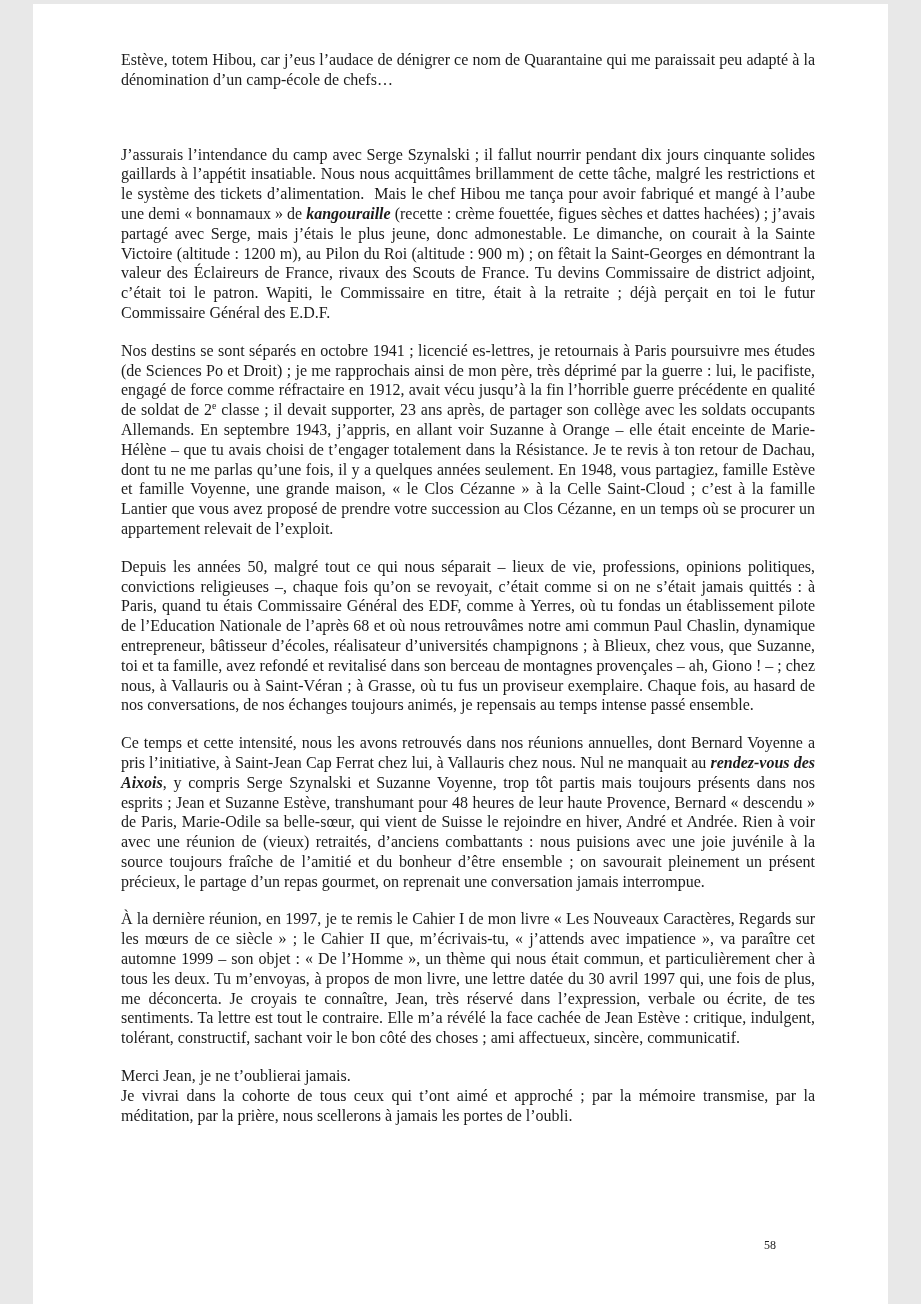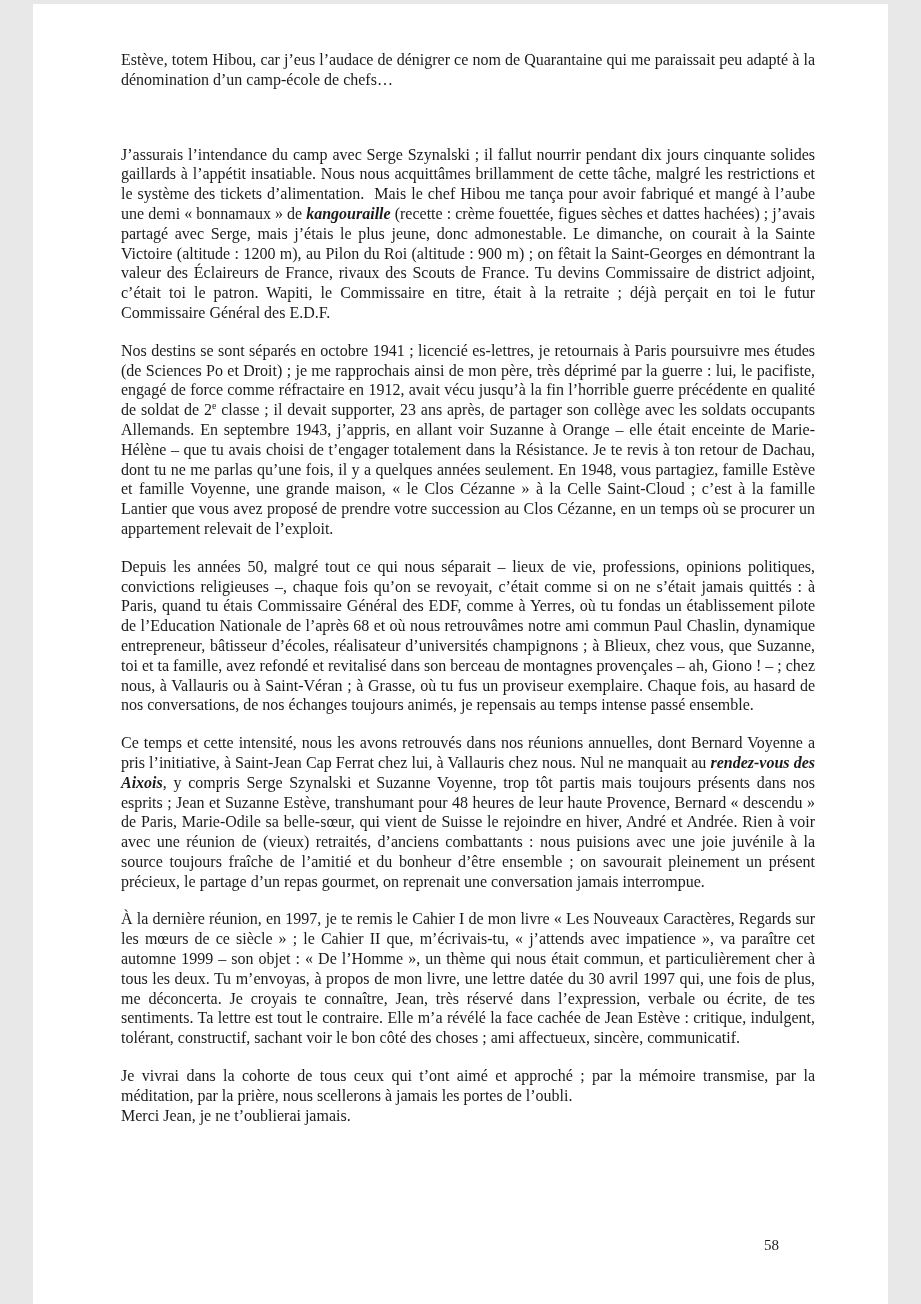--- a/index.html
+++ b/index.html
@@ -32,21 +32,21 @@
   .superscript {
     font-size: 0.62em;
     vertical-align: super;
     line-height: 0;
   }
   .page-number {
     position: absolute;
     left: 731px;
     top: 1232px;
     font-family: "Liberation Serif", "DejaVu Serif", serif;
-    font-size: 15px;
+    font-size: 12px;
     line-height: 19px;
     color: #1b1b1b;
   }
 </style>
 </head>
 <body>
 
 <div class="page">
   <div class="text-block">
 
@@ -55,20 +55,20 @@
     <p class="para"><span>J’assurais l’intendance du camp avec Serge Szynalski ; il fallut nourrir pendant dix jours cinquante solides gaillards à l’appétit insatiable. Nous nous acquittâmes brillamment de cette tâche, malgré les restrictions et le système des tickets d’alimentation.&nbsp; Mais le chef Hibou me tança pour avoir fabriqué et mangé à l’aube une demi « bonnamaux » de </span><em class="italic-term">kangouraille</em><span> (recette : crème fouettée, figues sèches et dattes hachées) ; j’avais partagé avec Serge, mais j’étais le plus jeune, donc admonestable. Le dimanche, on courait à la Sainte Victoire (altitude : 1200 m), au Pilon du Roi (altitude : 900 m) ; on fêtait la Saint-Georges en démontrant la valeur des Éclaireurs de France, rivaux des Scouts de France. Tu devins Commissaire de district adjoint, c’était toi le patron. Wapiti, le Commissaire en titre, était à la retraite ; déjà perçait en toi le futur Commissaire Général des E.D.F.</span></p>
 
     <p class="para"><span>Nos destins se sont séparés en octobre 1941 ; licencié es-lettres, je retournais à Paris poursuivre mes études (de Sciences Po et Droit) ; je me rapprochais ainsi de mon père, très déprimé par la guerre : lui, le pacifiste, engagé de force comme réfractaire en 1912, avait vécu jusqu’à la fin l’horrible guerre précédente en qualité de soldat de 2</span><sup class="superscript">e</sup><span> classe ; il devait supporter, 23 ans après, de partager son collège avec les soldats occupants Allemands. En septembre 1943, j’appris, en allant voir Suzanne à Orange – elle était enceinte de Marie-Hélène – que tu avais choisi de t’engager totalement dans la Résistance. Je te revis à ton retour de Dachau, dont tu ne me parlas qu’une fois, il y a quelques années seulement. En 1948, vous partagiez, famille Estève et famille Voyenne, une grande maison, « le Clos Cézanne » à la Celle Saint-Cloud ; c’est à la famille Lantier que vous avez proposé de prendre votre succession au Clos Cézanne, en un temps où se procurer un appartement relevait de l’exploit.</span></p>
 
     <p class="para"><span>Depuis les années 50, malgré tout ce qui nous séparait – lieux de vie, professions, opinions politiques, convictions religieuses –, chaque fois qu’on se revoyait, c’était comme si on ne s’était jamais quittés : à Paris, quand tu étais Commissaire Général des EDF, comme à Yerres, où tu fondas un établissement pilote de l’Education Nationale de l’après 68 et où nous retrouvâmes notre ami commun Paul Chaslin, dynamique entrepreneur, bâtisseur d’écoles, réalisateur d’universités champignons ; à Blieux, chez vous, que Suzanne, toi et ta famille, avez refondé et revitalisé dans son berceau de montagnes provençales – ah, Giono ! – ; chez nous, à Vallauris ou à Saint-Véran ; à Grasse, où tu fus un proviseur exemplaire. Chaque fois, au hasard de nos conversations, de nos échanges toujours animés, je repensais au temps intense passé ensemble.</span></p>
 
     <p class="para"><span>Ce temps et cette intensité, nous les avons retrouvés dans nos réunions annuelles, dont Bernard Voyenne a pris l’initiative, à Saint-Jean Cap Ferrat chez lui, à Vallauris chez nous. Nul ne manquait au </span><em class="italic-term">rendez-vous des Aixois</em><span>, y compris Serge Szynalski et Suzanne Voyenne, trop tôt partis mais toujours présents dans nos esprits ; Jean et Suzanne Estève, transhumant pour 48 heures de leur haute Provence, Bernard « descendu » de Paris, Marie-Odile sa belle-sœur, qui vient de Suisse le rejoindre en hiver, André et Andrée. Rien à voir avec une réunion de (vieux) retraités, d’anciens combattants : nous puisions avec une joie juvénile à la source toujours fraîche de l’amitié et du bonheur d’être ensemble ; on savourait pleinement un présent précieux, le partage d’un repas gourmet, on reprenait une conversation jamais interrompue.</span></p>
 
     <p class="para"><span>À la dernière réunion, en 1997, je te remis le Cahier I de mon livre « Les Nouveaux Caractères, Regards sur les mœurs de ce siècle » ; le Cahier II que, m’écrivais-tu, « j’attends avec impatience », va paraître cet automne 1999 – son objet : « De l’Homme », un thème qui nous était commun, et particulièrement cher à tous les deux. Tu m’envoyas, à propos de mon livre, une lettre datée du 30 avril 1997 qui, une fois de plus, me déconcerta. Je croyais te connaître, Jean, très réservé dans l’expression, verbale ou écrite, de tes sentiments. Ta lettre est tout le contraire. Elle m’a révélé la face cachée de Jean Estève : critique, indulgent, tolérant, constructif, sachant voir le bon côté des choses ; ami affectueux, sincère, communicatif.</span></p>
 
+    <p class="para para-nogap"><span>Merci Jean, je ne t’oublierai jamais.</span></p>
+
     <p class="para para-nogap"><span>Je vivrai dans la cohorte de tous ceux qui t’ont aimé et approché ; par la mémoire transmise, par la méditation, par la prière, nous scellerons à jamais les portes de l’oubli.</span></p>
-
-    <p class="para para-nogap"><span>Merci Jean, je ne t’oublierai jamais.</span></p>
 
   </div>
 
   <div class="page-number">58</div>
 </div>
 
 </body></html>

